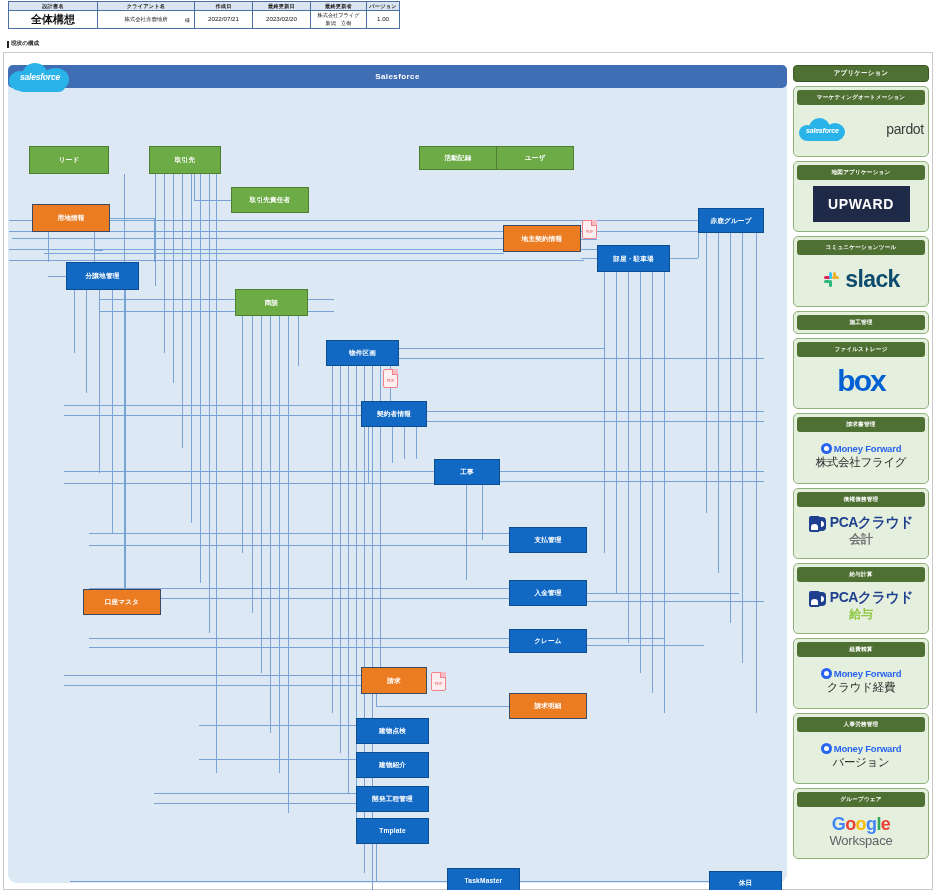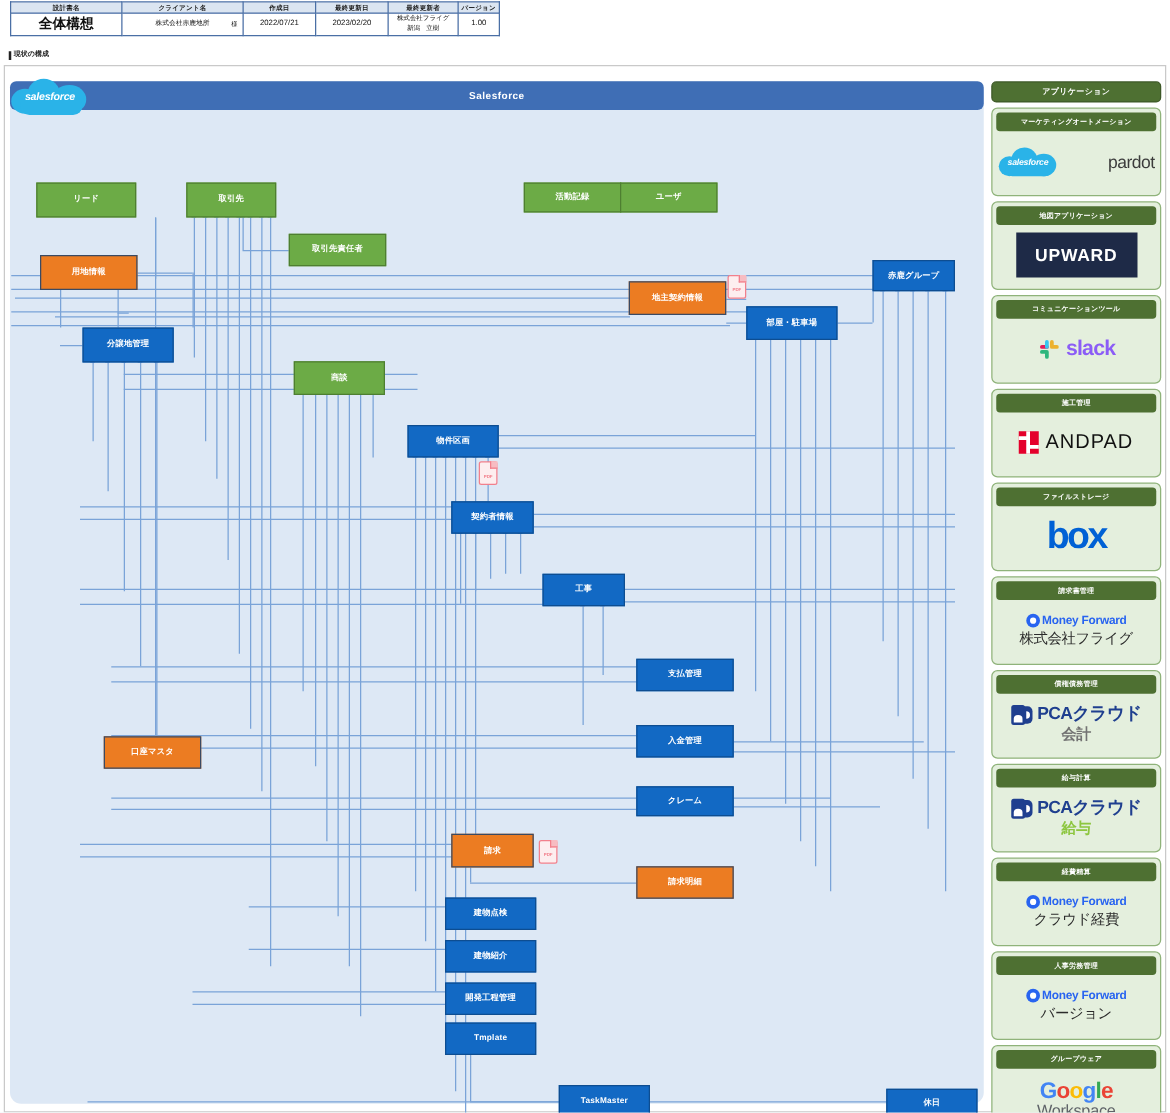--- a/index.html
+++ b/index.html
@@ -73,21 +73,21 @@
 
   .lg-slack{display:flex;align-items:center;gap:4px;}
   .lg-slack .hash{position:relative;width:19px;height:19px;}
   .lg-slack .hash i{position:absolute;border-radius:2px;}
   .lg-slack .hash .a{left:2px;top:6.5px;width:7px;height:3px;background:#e01e5a;}
   .lg-slack .hash .b{left:10px;top:6.5px;width:7px;height:3px;background:#ecb22e;}
   .lg-slack .hash .c{left:6.5px;top:2px;width:3px;height:7px;background:#36c5f0;}
   .lg-slack .hash .d{left:6.5px;top:10px;width:3px;height:7px;background:#2eb67d;}
   .lg-slack .hash .e{left:2px;top:10.5px;width:6px;height:3px;background:#2eb67d;}
   .lg-slack .hash .f{left:10.5px;top:2px;width:3px;height:6px;background:#ecb22e;}
-  .lg-slack .st{font-size:17px;font-weight:bold;color:#8b5cf6;letter-spacing:-.6px;}
+  .lg-slack .st{font-size:23px;font-weight:bold;color:#0c4a6e;letter-spacing:-.6px;}
 
   .lg-andpad{display:flex;align-items:center;gap:5px;}
   .lg-andpad .mark{position:relative;width:16px;height:18px;background:#e4002b;}
   .lg-andpad .mark i{position:absolute;background:#fff;}
   .lg-andpad .mark .h1{left:0;top:4px;width:7px;height:3px;}
   .lg-andpad .mark .h2{left:9px;top:11px;width:7px;height:3px;}
   .lg-andpad .mark .v1{left:6px;top:0;width:3px;height:18px;}
   .lg-andpad .at{font-size:16px;color:#111;letter-spacing:.8px;}
 
   .lg-box{font-size:30px;font-weight:bold;color:#0061d5;letter-spacing:-2px;line-height:1;}
@@ -451,30 +451,20 @@
                 <i class="d"></i>
                 <i class="e"></i>
                 <i class="f"></i>
               </span>
               <span class="st">slack</span>
             </div>
           </div>
         </div>
         <div class="side-card">
           <div class="cap">施工管理</div>
-          <div class="logo">
-            <div class="lg-andpad">
-              <span class="mark">
-                <i class="h1"></i>
-                <i class="h2"></i>
-                <i class="v1"></i>
-              </span>
-              <span class="at">ANDPAD</span>
-            </div>
-          </div>
         </div>
         <div class="side-card">
           <div class="cap">ファイルストレージ</div>
           <div class="logo">
             <div class="lg-box">box</div>
           </div>
         </div>
         <div class="side-card">
           <div class="cap">請求書管理</div>
           <div class="logo">

